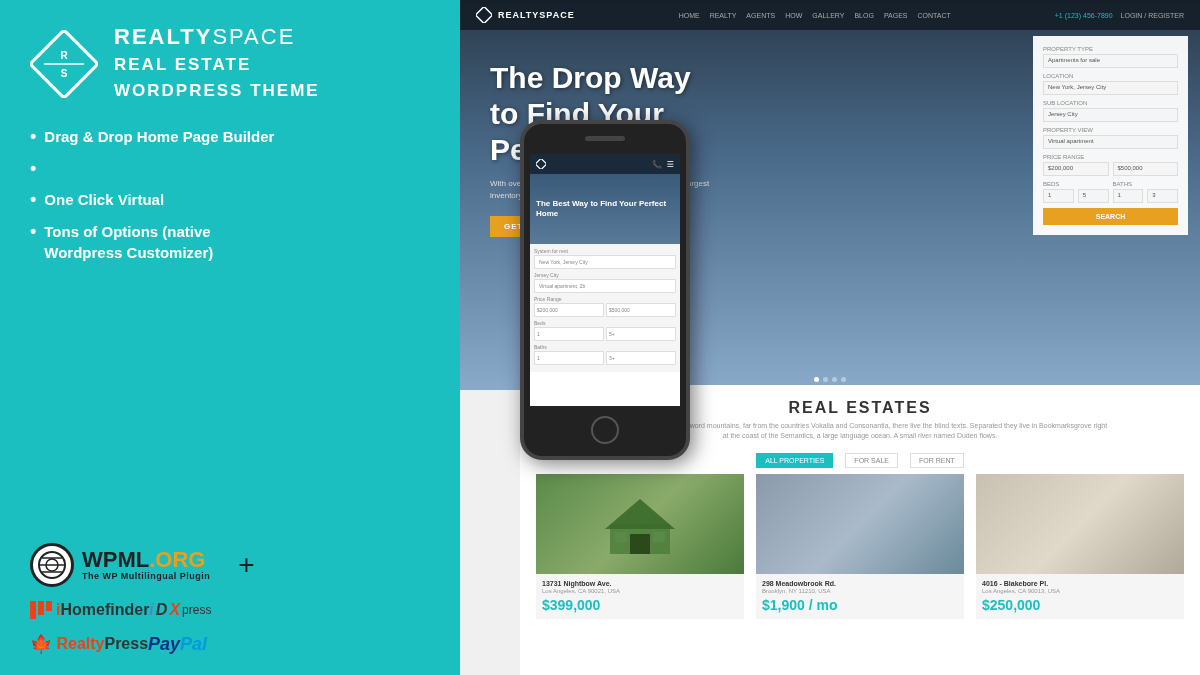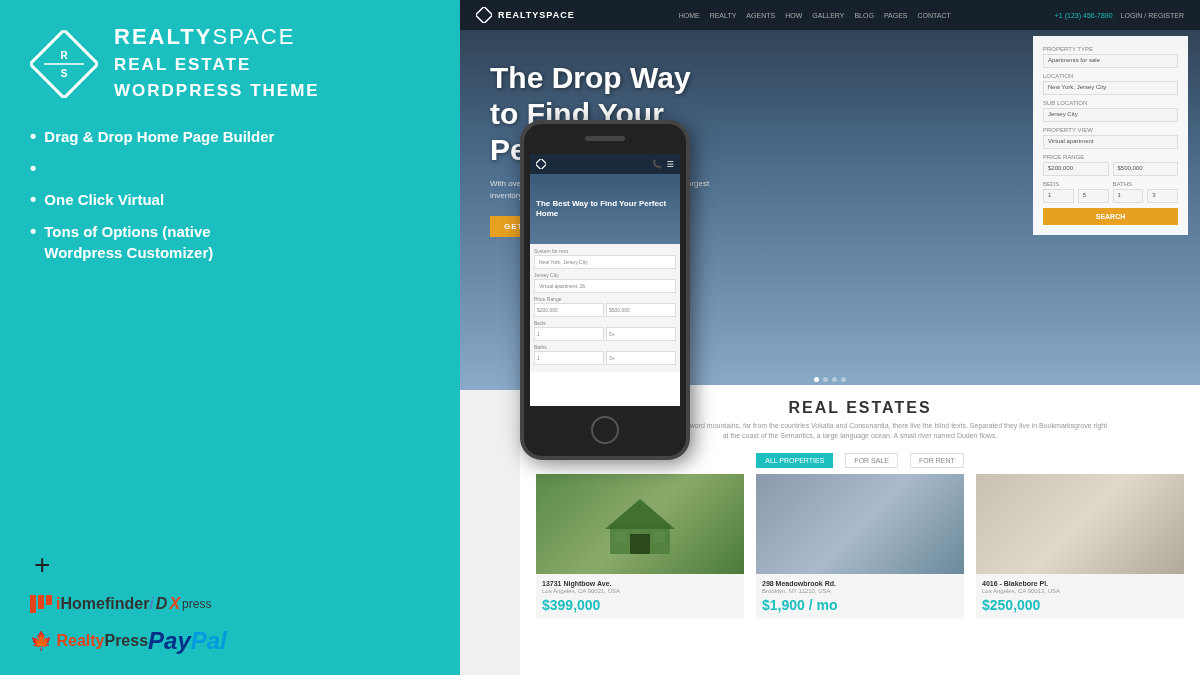--- a/index.html
+++ b/index.html
@@ -189,21 +189,21 @@
     }
     .rp-maple {
       color: #e8441a;
       font-size: 18px;
     }
     .rp-text { font-size: 16px; font-weight: 700; color: #333; }
     .rp-text .rp-realty { font-weight: 900; color: #e8441a; }
 
     
     .paypal-logo {
-      font-size: 24px;
+      font-size: 18px;
       font-weight: 700;
       color: #003087;
       font-style: italic;
     }
     .paypal-logo .pp-light { color: #009cde; }
 
     
     .right-panel {
       width: 740px;
       height: 675px;
@@ -627,20 +627,35 @@
     </li>
     <li>
       <span class="bullet">•</span>
       <span>Tons of Options (native<br>Wordpress Customizer)</span>
     </li>
   </ul>
 
   <div class="bottom-logos">
 
     <div class="logo-row">
+      <div class="wpml-logo">
+        <div class="wpml-circle">
+          <svg width="30" height="30" viewBox="0 0 30 30">
+            <circle cx="15" cy="15" r="13" fill="none" stroke="#222" stroke-width="2"></circle>
+            <circle cx="15" cy="15" r="6" fill="none" stroke="#222" stroke-width="1.5"></circle>
+            <line x1="2" y1="15" x2="28" y2="15" stroke="#222" stroke-width="1.5"></line>
+            <line x1="5" y1="8" x2="25" y2="8" stroke="#222" stroke-width="1.5"></line>
+            <line x1="5" y1="22" x2="25" y2="22" stroke="#222" stroke-width="1.5"></line>
+          </svg>
+        </div>
+        <div class="wpml-text-block">
+          <div class="wpml-main">WPML<span>.ORG</span></div>
+          <div class="wpml-sub">The WP Multilingual Plugin</div>
+        </div>
+      </div>
       <span class="plus-sign">+</span>
     </div>
 
     <div class="partner-logos">
 
       <div class="ihf-logo">
         <div class="ihf-icon">
           <span></span>
             <span></span>
             <span></span>

